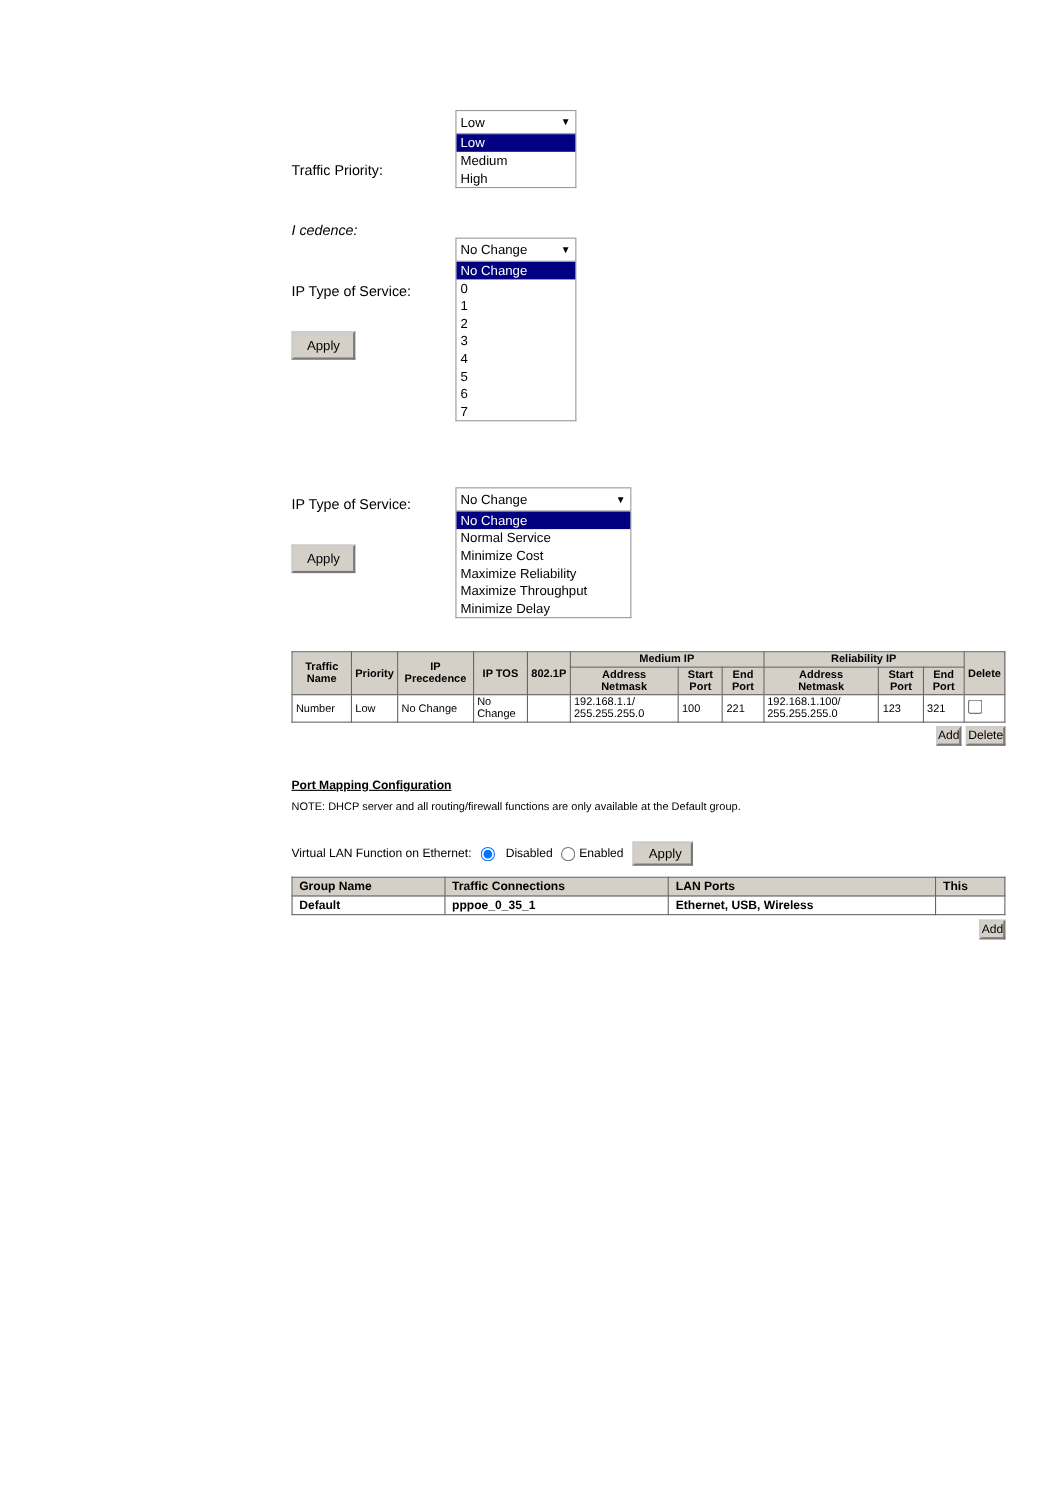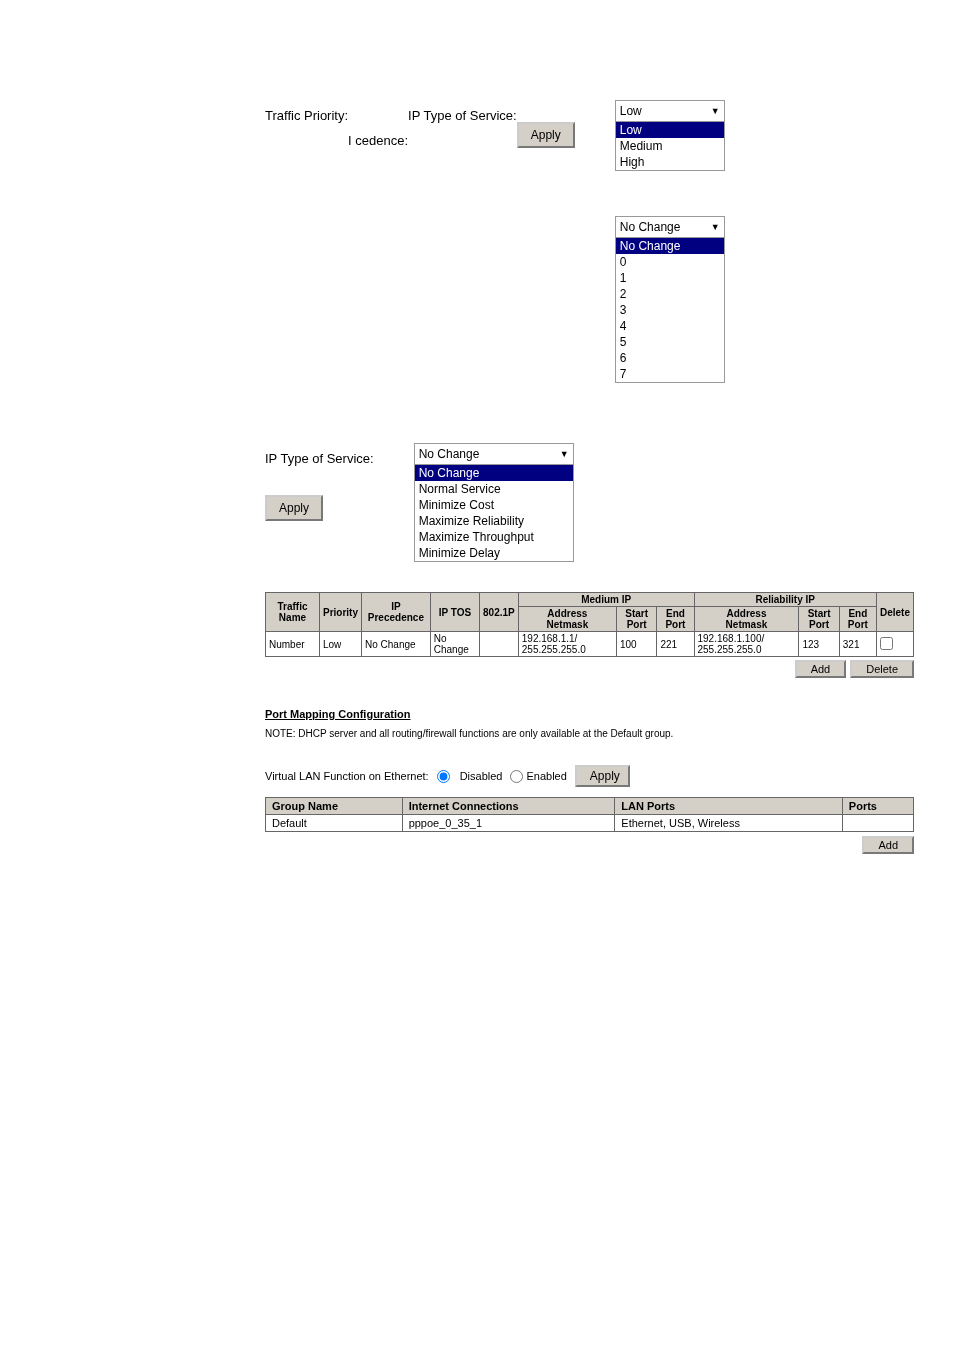--- a/index.html
+++ b/index.html
@@ -60,55 +60,56 @@
     .qos-table-buttons {
       display: flex;
       justify-content: flex-end;
       gap: 4px;
       margin-top: 3px;
     }
 
     .small-btn {
       border: 2px outset #ccc;
       background: #d4d0c8;
-      padding: 1px 14px;
+      padding: 1px 0;
       font-size: 11px;
       cursor: pointer;
     }
 
     .pm-table {
       width: 100%;
       border-collapse: collapse;
       font-size: 11px;
       margin-bottom: 4px;
     }
 
     .pm-table th, .pm-table td {
       border: 1px solid #666;
       padding: 2px 6px;
       text-align: left;
+      font-weight: bold;
     }
 
     .pm-table th {
       background: #d4d0c8;
       font-weight: bold;
     }
   </style>
 </head>
 <body>
 
 <div class="page-container">
 
   <div style="display:flex; margin-top:80px; margin-left:245px; gap:40px; align-items:flex-start;">
 
-    <div style="display:flex; flex-direction:row; gap:0;">
+    <div style="display:flex; flex-direction:column; gap:0;margin-top:39px;">
       <div style="height:30px; display:flex; align-items:center;">
         <span style="font-size:13px;">Traffic Priority:</span>
       </div>
-      <div style="height:80px; display:flex; align-items:center;">
+      <div style="height:80px; display:flex; align-items:center;font-style:italic;">
         <span style="font-size:13px;">I     cedence:</span>
       </div>
       <div style="height:30px; display:flex; align-items:center;">
         <span style="font-size:13px;">IP Type of Service:</span>
       </div>
       <div style="height:30px; margin-top:20px; display:flex; align-items:center;">
         <button class="apply-btn">Apply</button>
       </div>
     </div>
 
@@ -239,23 +240,23 @@
         <input type="radio" name="vlan" style="">
         <span>Enabled</span>
       </div>
       <button class="apply-btn" style="padding:2px 8px;">Apply</button>
     </div>
 
     <table class="pm-table">
       <thead>
         <tr>
           <th>Group Name</th>
-          <th>Internet Connections</th>
+          <th>Traffic Connections</th>
           <th>LAN Ports</th>
-          <th>Ports</th>
+          <th>This</th>
         </tr>
       </thead>
       <tbody>
         <tr>
           <td>Default</td>
           <td>pppoe_0_35_1</td>
           <td>Ethernet, USB, Wireless</td>
           <td></td>
         </tr>
       </tbody>

